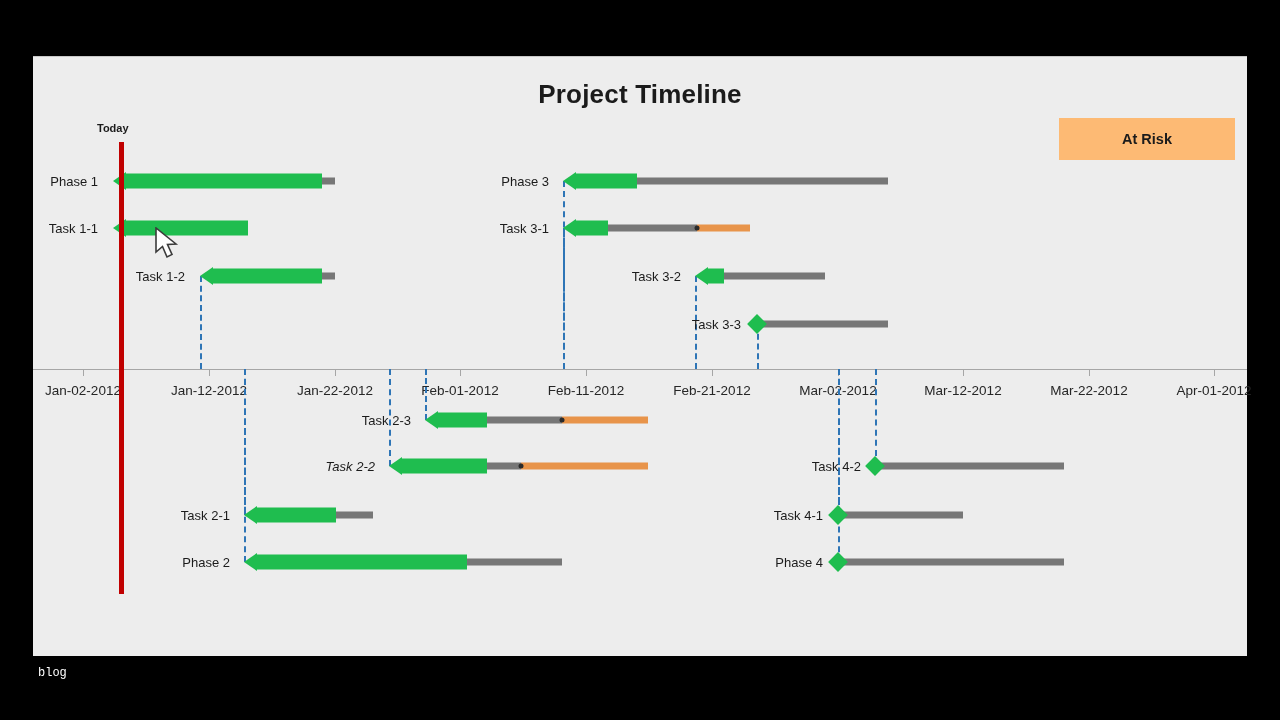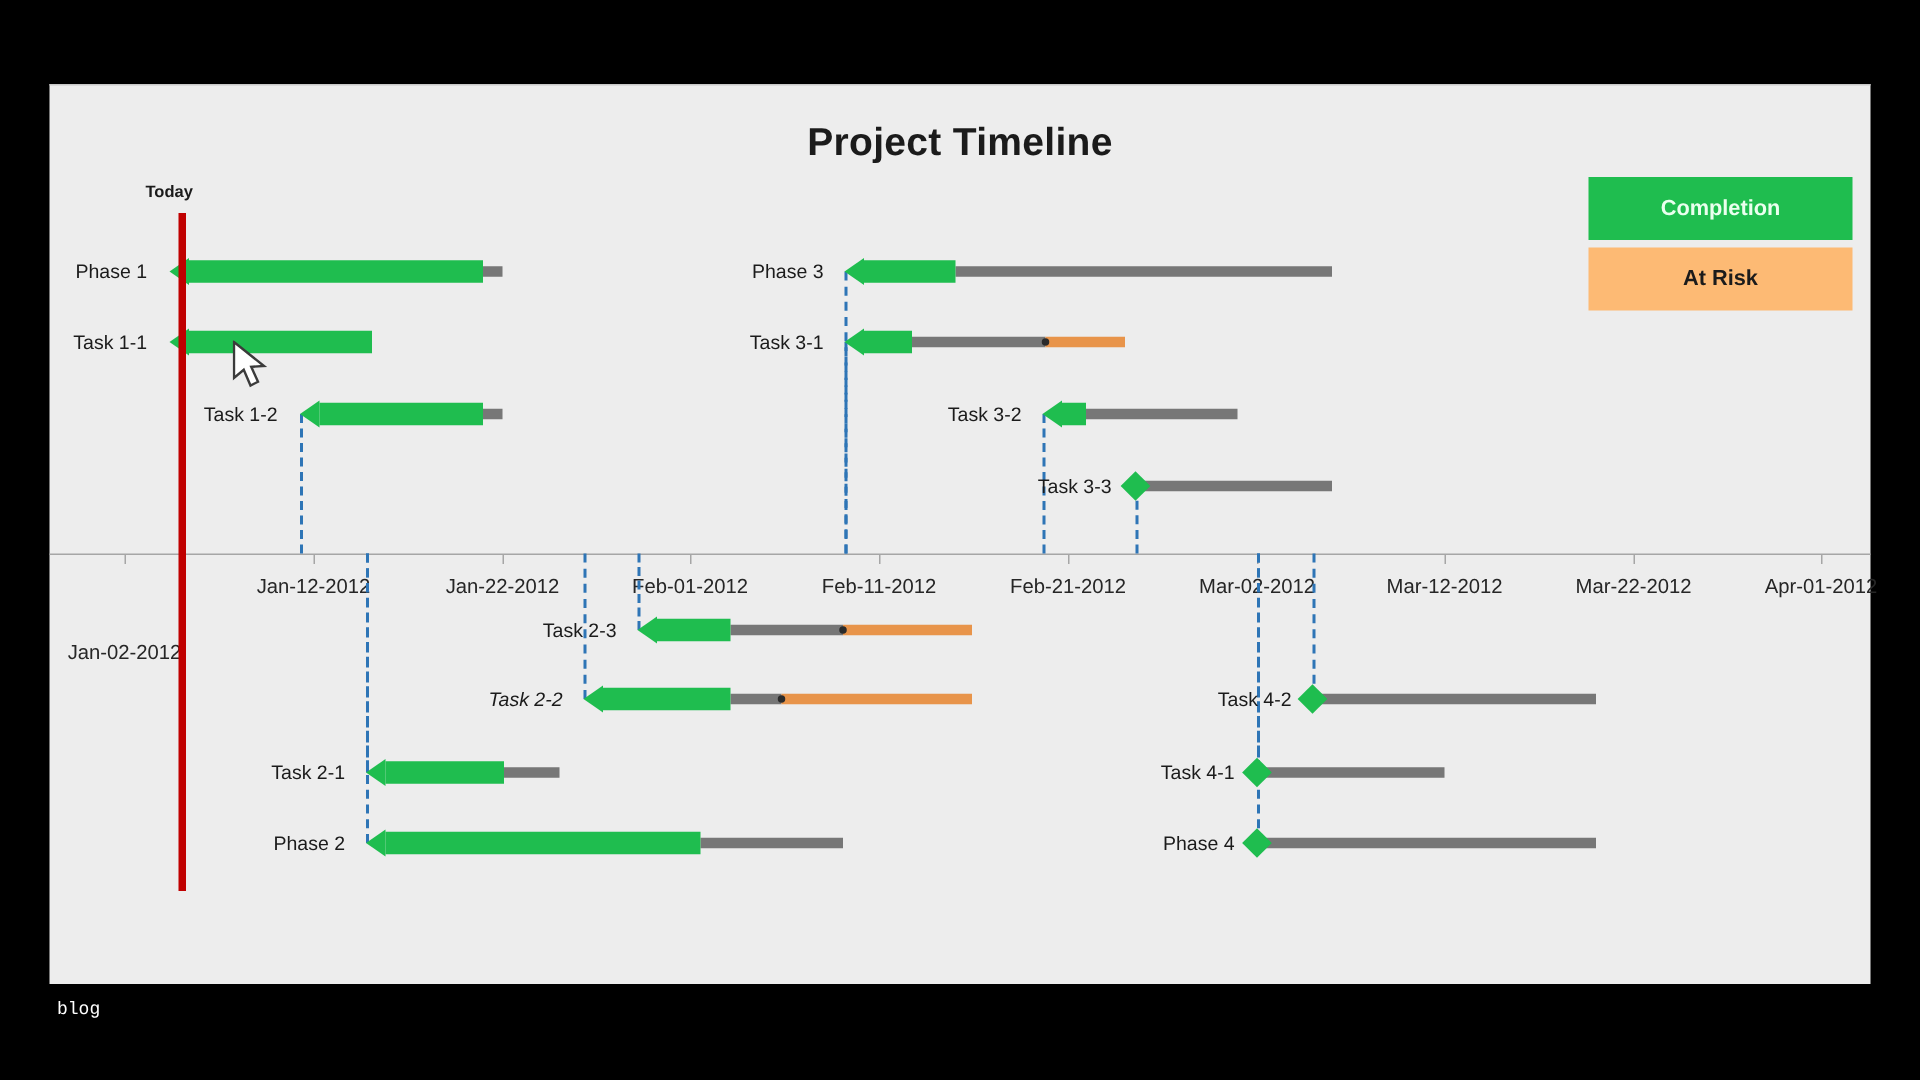--- a/index.html
+++ b/index.html
@@ -103,21 +103,21 @@
           <div class="axis-tick" style="left: 302px;"></div>
           <div class="axis-tick" style="left: 427px;"></div>
           <div class="axis-tick" style="left: 553px;"></div>
           <div class="axis-tick" style="left: 679px;"></div>
           <div class="axis-tick" style="left: 805px;"></div>
           <div class="axis-tick" style="left: 930px;"></div>
           <div class="axis-tick" style="left: 1056px;"></div>
           <div class="axis-tick" style="left: 1181px;"></div>
         </div>
       <div id="axis-labels">
-          <div class="axis-label" style="left: 50px; margin-top: 44px;">Jan-02-2012</div>
+          <div class="axis-label" style="left: 50px;">Jan-02-2012</div>
           <div class="axis-label" style="left: 176px;">Jan-12-2012</div>
           <div class="axis-label" style="left: 302px; text-align: center;">Jan-22-2012</div>
           <div class="axis-label" style="left: 427px;">Feb-01-2012</div>
           <div class="axis-label" style="left: 553px;">Feb-11-2012</div>
           <div class="axis-label" style="left: 679px;">Feb-21-2012</div>
           <div class="axis-label" style="left: 805px;">Mar-02-2012</div>
           <div class="axis-label" style="left: 930px;">Mar-12-2012</div>
           <div class="axis-label" style="left: 1056px;">Mar-22-2012</div>
           <div class="axis-label" style="left: 1181px;">Apr-01-2012</div>
         </div>
@@ -202,20 +202,19 @@
       <div id="today-label">Today</div>
 
       <div id="cursor">
         <svg width="26" height="34" viewBox="0 0 26 34">
           <polygon points="1,1 1,25 7.5,19.5 12,30 17,27.5 12.5,17.5 21,17" fill="#ffffff" stroke="#3b3b3b" stroke-width="1.6"></polygon>
         </svg>
       </div>
     </div>
 
     <div id="legend">
-      <div class="legend-item lg-completion">Completion</div>
       <div class="legend-item lg-atrisk">At Risk</div>
     </div>
 
   </div>
 
   <div id="bottom-text">blog</div>
 </div>
 
 </body></html>

